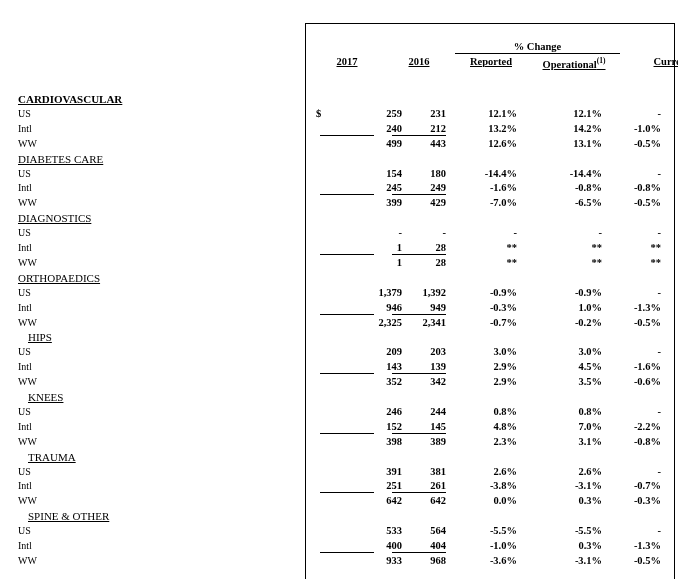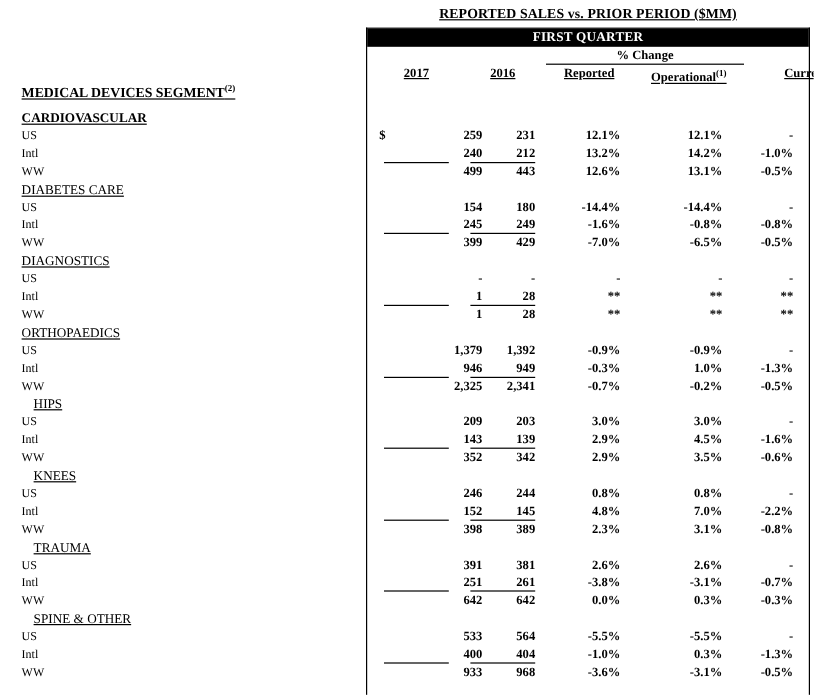--- a/index.html
+++ b/index.html
@@ -156,35 +156,32 @@
     height: 0;
   }
   .ul.c2017 { left: 320px; width: 54px; }
   .ul.c2016 { left: 392px; width: 54px; }
 </style>
 </head>
 <body>
 
 <div id="page">
 
-  <div class="doc-title">REPORTED SALES vs. PRIOR PERIOD ($MM)</div>
 
   <div class="table-frame"></div>
-  <div class="fq-band">FIRST QUARTER</div>
 
   <div class="pct-change-label">% Change</div>
   <div class="pct-change-rule"></div>
 
   <div class="col-head c2017">2017</div>
   <div class="col-head c2016">2016</div>
   <div class="col-head creported">Reported</div>
   <div class="col-head coperational"><span>Operational</span><span class="sup">(1)</span></div>
   <div class="col-head ccurrency">Currency</div>
 
-  <div class="segment-title"><span>MEDICAL DEVICES SEGMENT</span><span class="sup">(2)</span></div>
 
   <div id="rows-host">
       <div class="row" style="top: 93px; font-weight: bold;">
         <div class="cat">CARDIOVASCULAR</div>
       </div>
       <div class="row" style="top: 107.9px;">
         <div class="geo">US</div>
         <div class="dollar">$</div>
         <div class="num c2017">259</div>
         <div class="num c2016">231</div>

